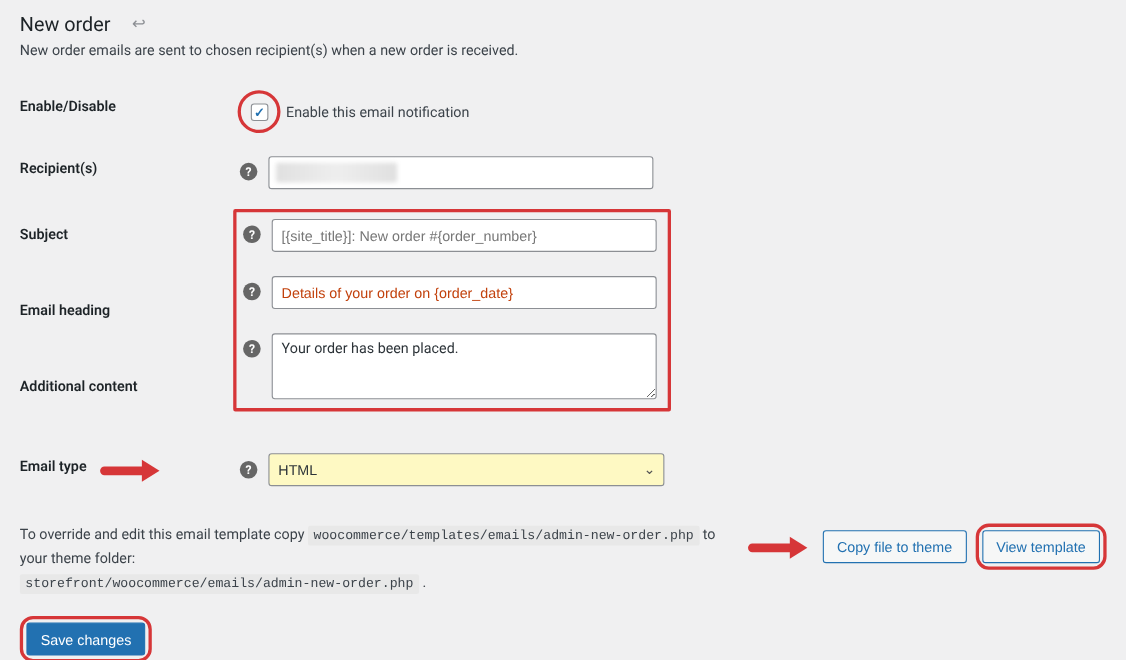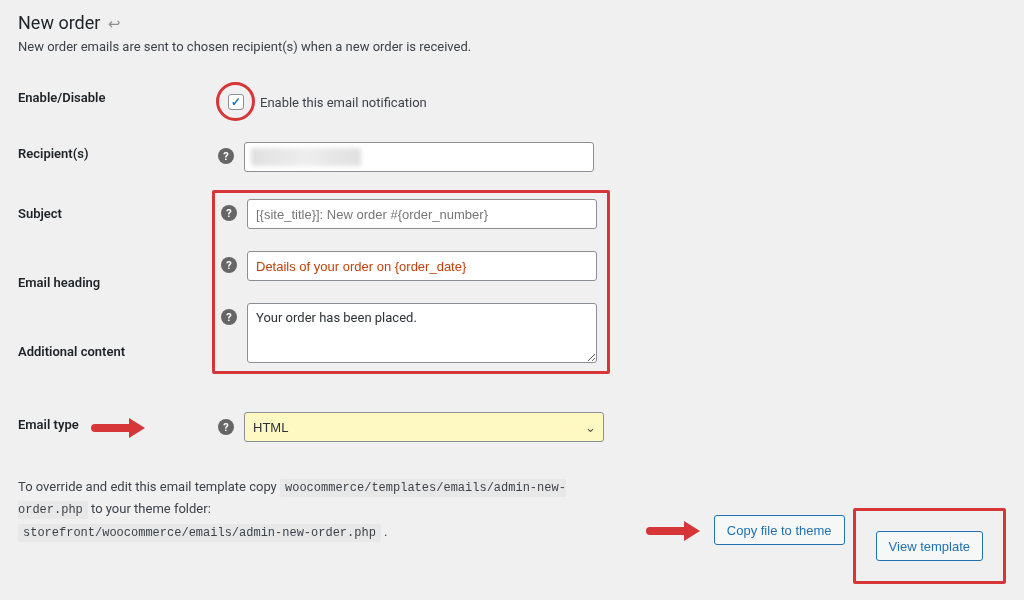--- a/index.html
+++ b/index.html
@@ -9,22 +9,22 @@
     color: #3c434a;
     font-size: 13px;
     padding: 12px 18px;
     width: 1024px;
   }
   .page-title {
     font-size: 18px;
     font-weight: 400;
     color: #1d2327;
     display: flex;
-    align-items: flex-end;
-    gap: 8px;
+    align-items: flex-start;
+    gap: 20px;
     margin-bottom: 6px;
   }
   .back-icon {
     color: #8c8f94;
     font-size: 15px;
     display: inline-block;
     transform: scaleX(-1);
   }
   .desc {
     color: #3c434a;
@@ -235,24 +235,23 @@
     cursor: pointer;
     height: 30px;
     display: inline-flex;
     align-items: center;
   }
   .save-wrap {
     margin-top: 18px;
   }
   .red-box-inline {
     border: 3px solid #d63638;
-    padding: 20px;
+    padding: 3px;
     display: inline-block;
-    border-radius: 2px;
-    margin-top: 32px;
+    border-radius: 12px;
   }
   .recipient-blur {
     width: 350px;
     height: 30px;
     border: 1px solid #8c8f94;
     border-radius: 3px;
     background: #fff;
     display: flex;
     align-items: center;
   }

